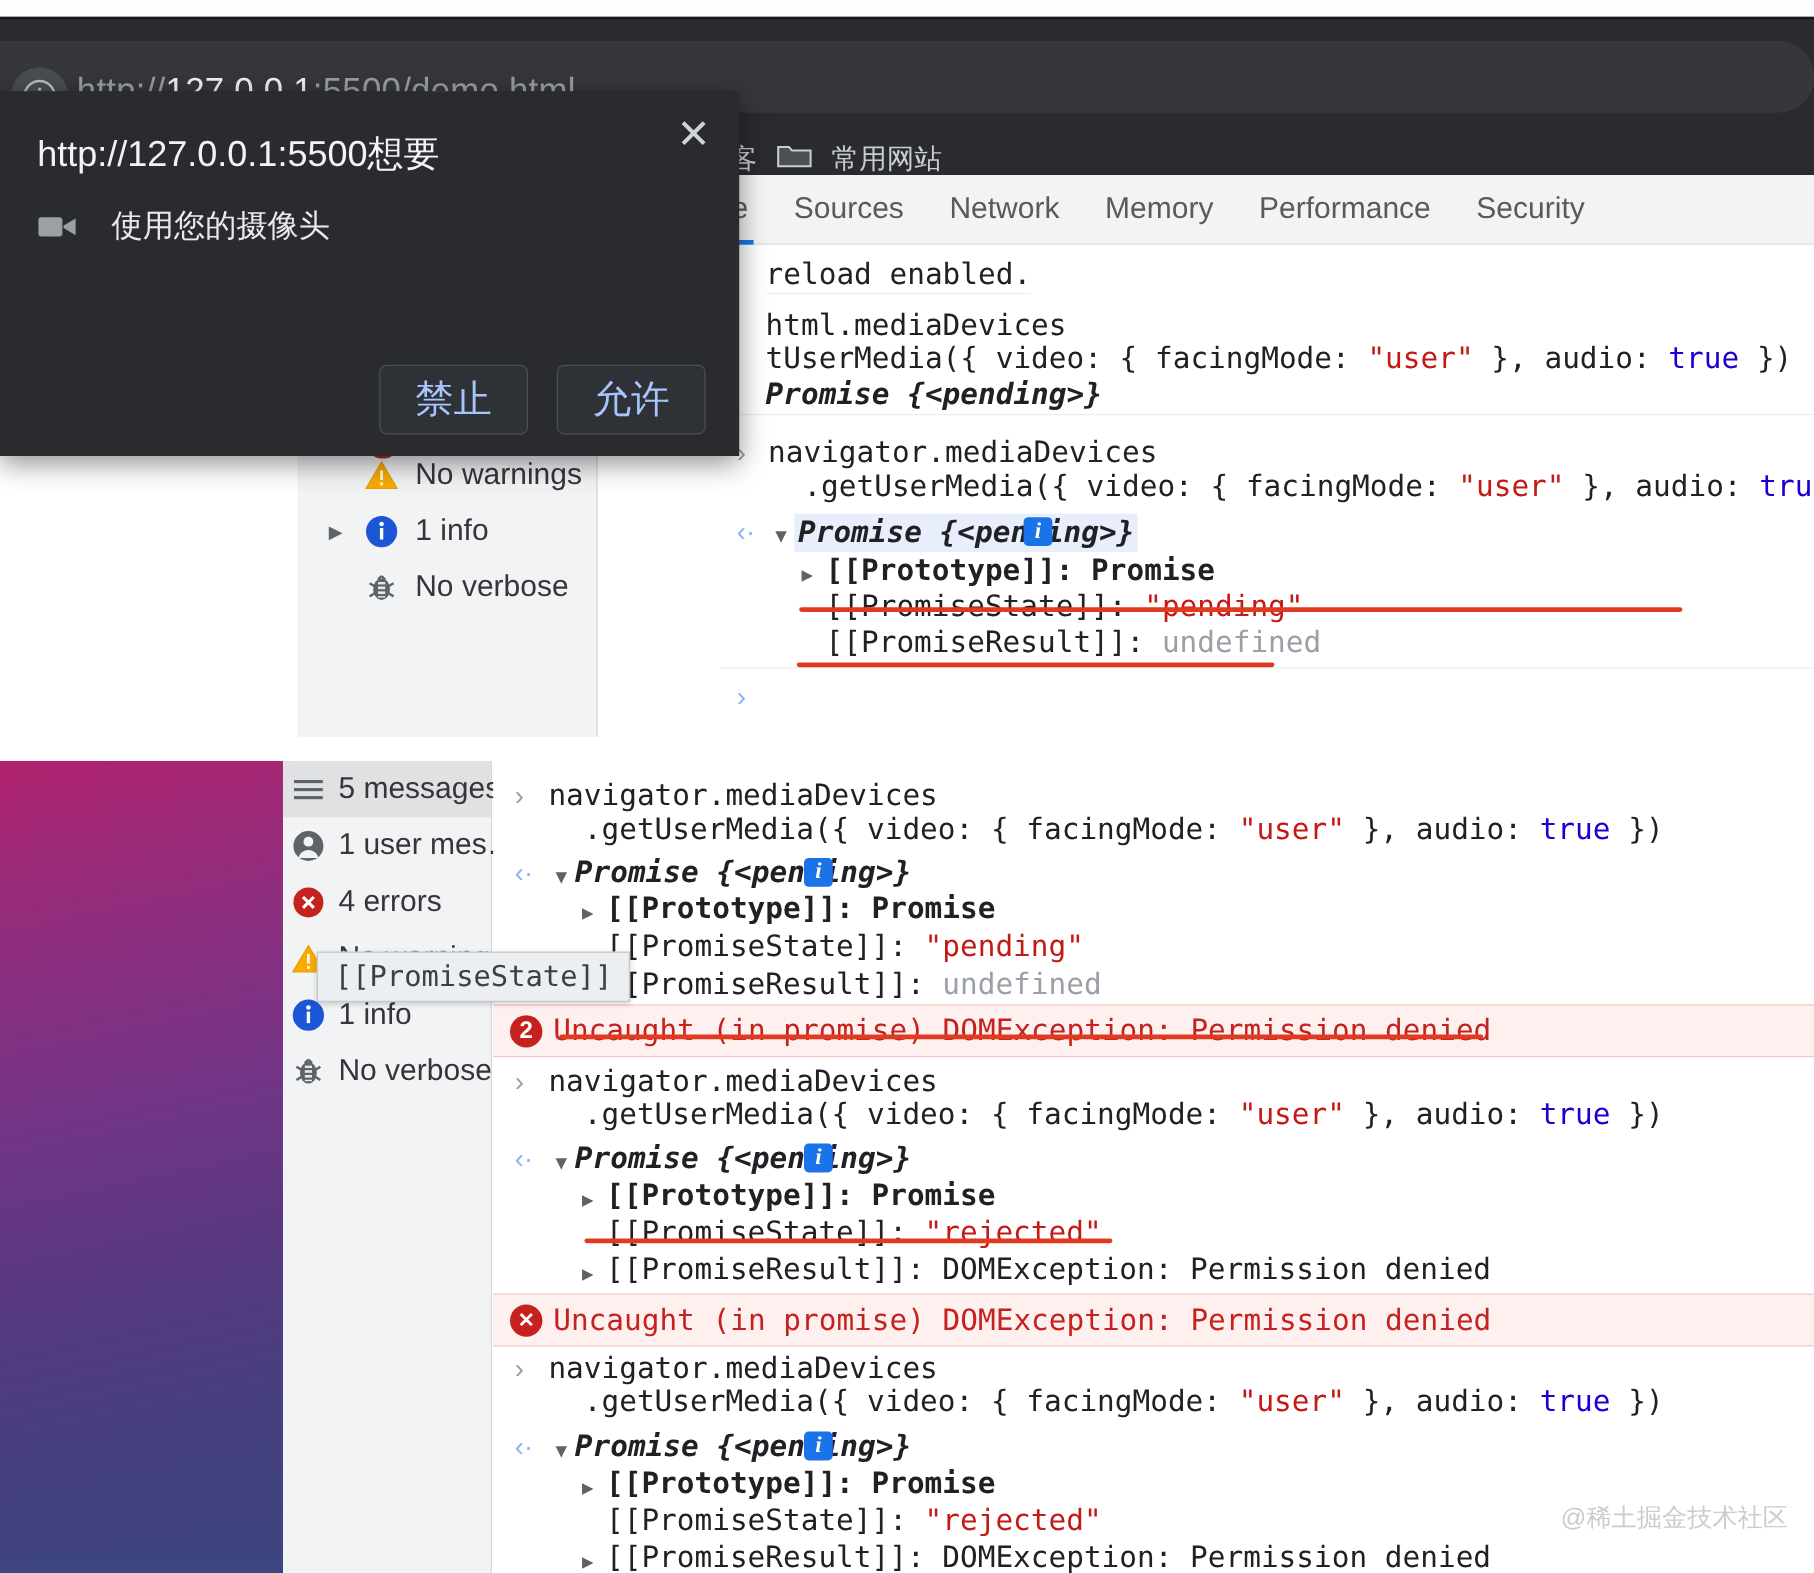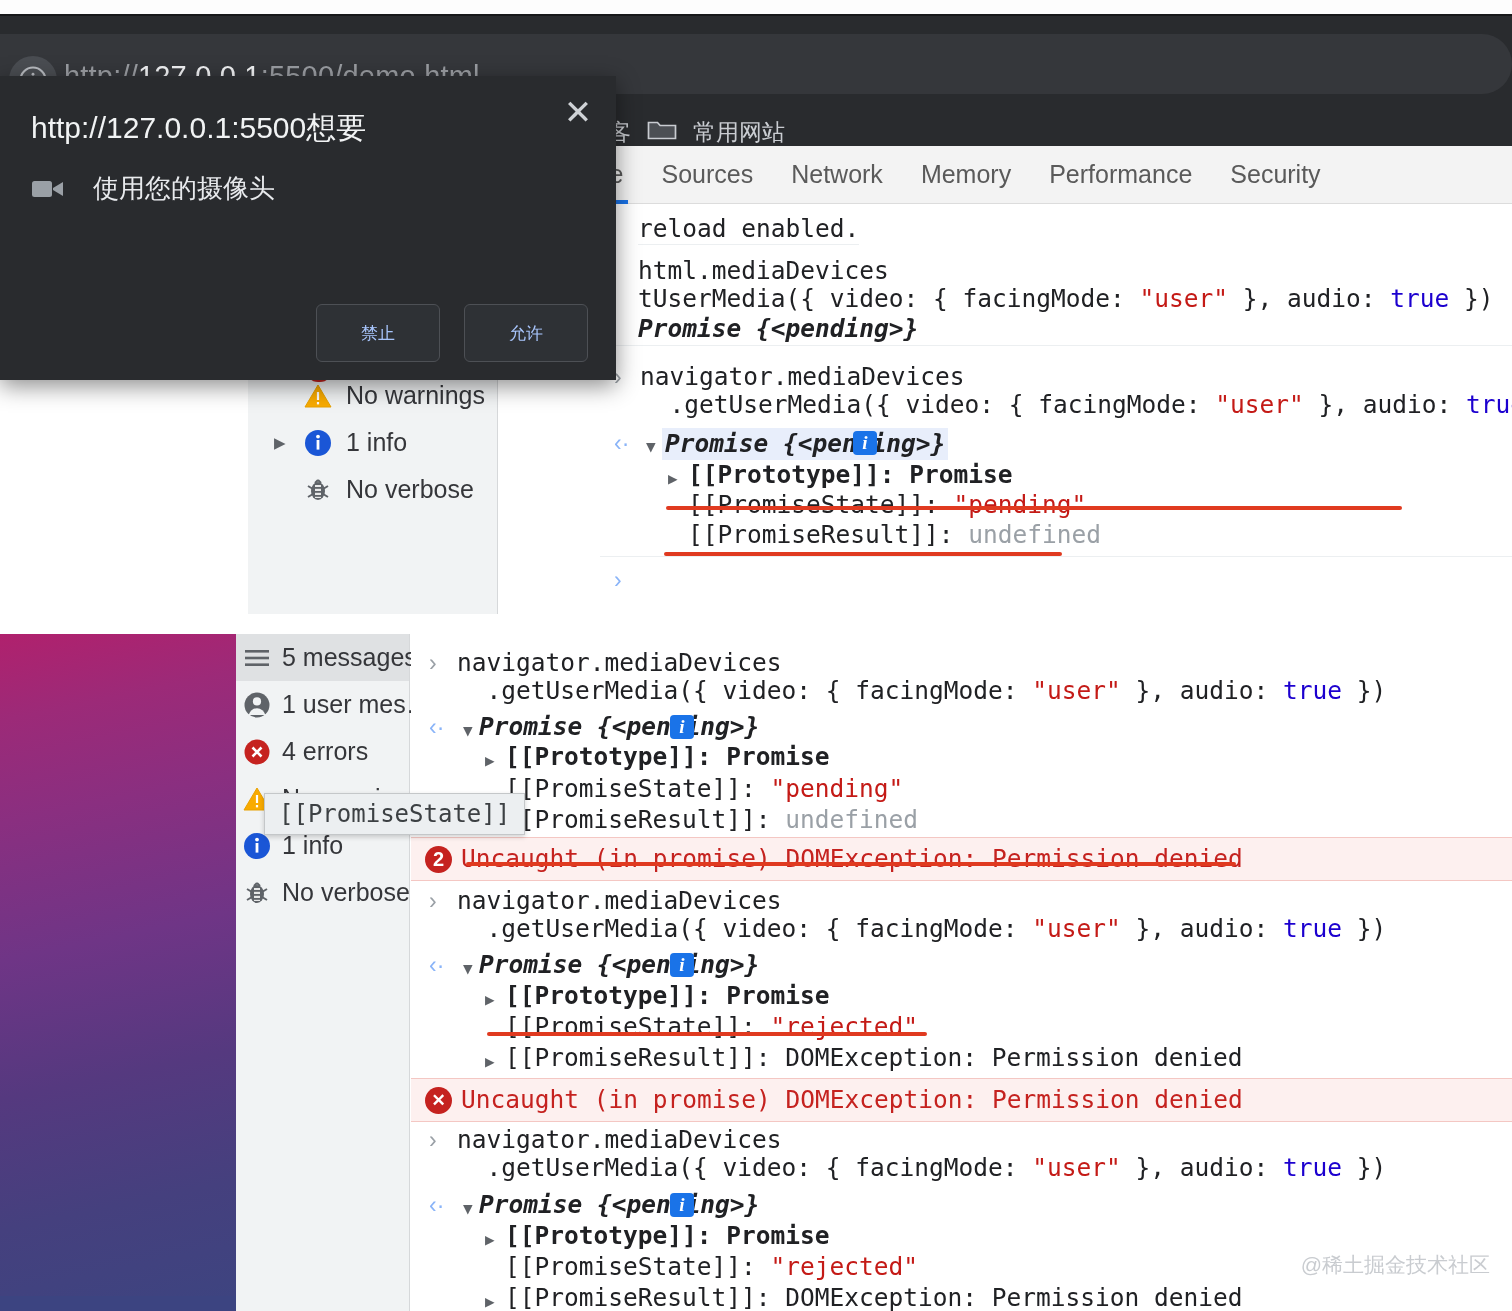--- a/index.html
+++ b/index.html
@@ -205,21 +205,21 @@
     font-size: 26px; color: #e8eaed; white-space: nowrap;
   }
   .perm-item.i1 { top: 95px; }
   .perm-item.i2 { top: 149px; }
   .perm-ico { width: 34px; display: flex; align-items: center; justify-content: center; }
   .perm-actions {
     position: absolute; right: 28px; bottom: 18px; display: flex; gap: 24px;
   }
   .perm-btn {
     min-width: 124px; height: 58px; border: 1px solid #4d5055; border-radius: 6px;
-    background: #2e3135; color: #a7c4fb; font-size: 17px;
+    background: #2e3135; color: #a7c4fb; font-size: 32px;
     display: flex; align-items: center; justify-content: center;
   }
 
   
   .watermark {
     position: absolute; right: 22px; bottom: 32px; z-index: 45;
     font-size: 21px; color: #c9ccd0; white-space: nowrap;
   }
 </style>
 </head>

